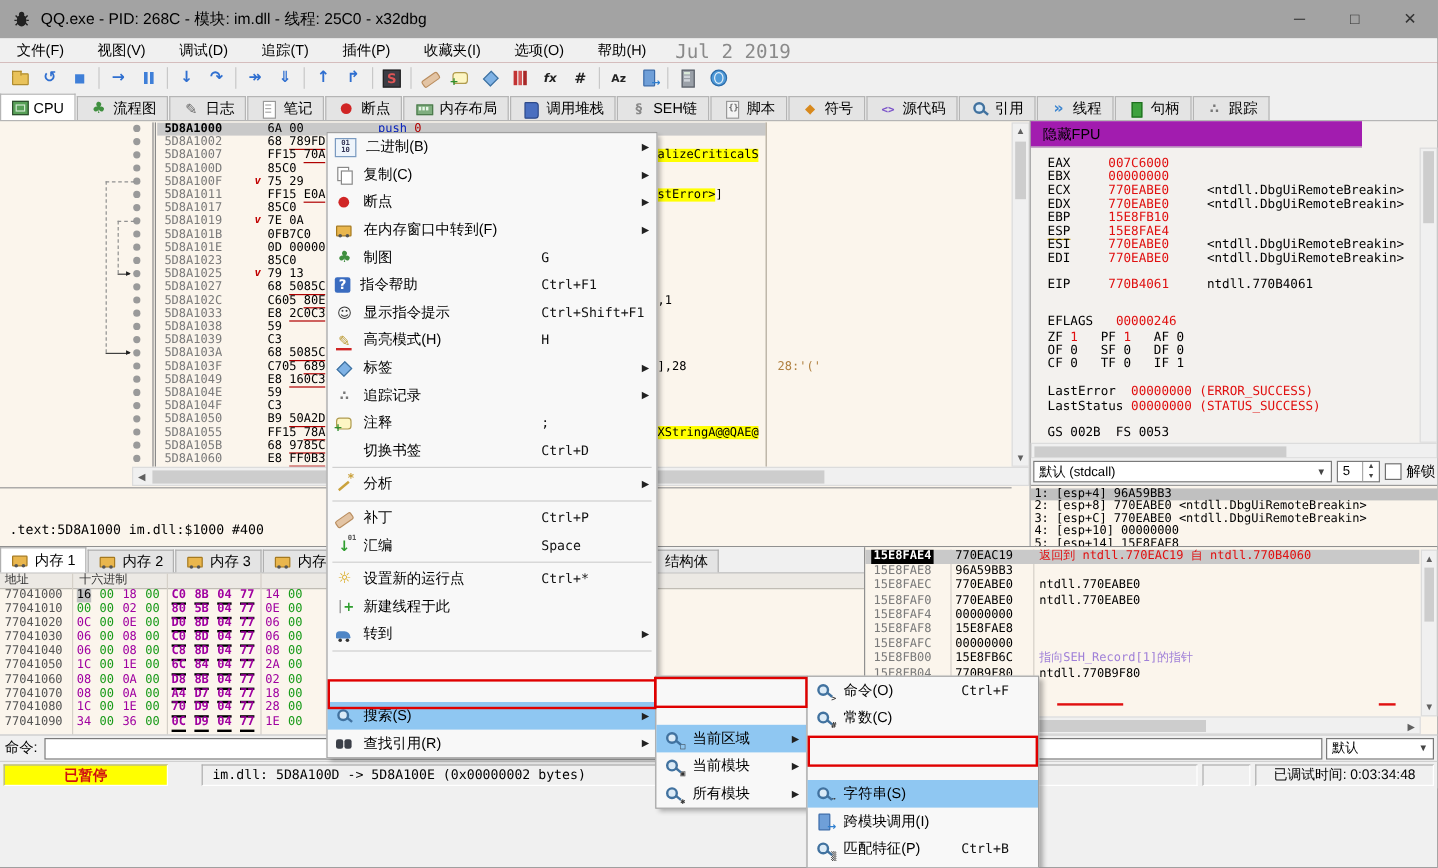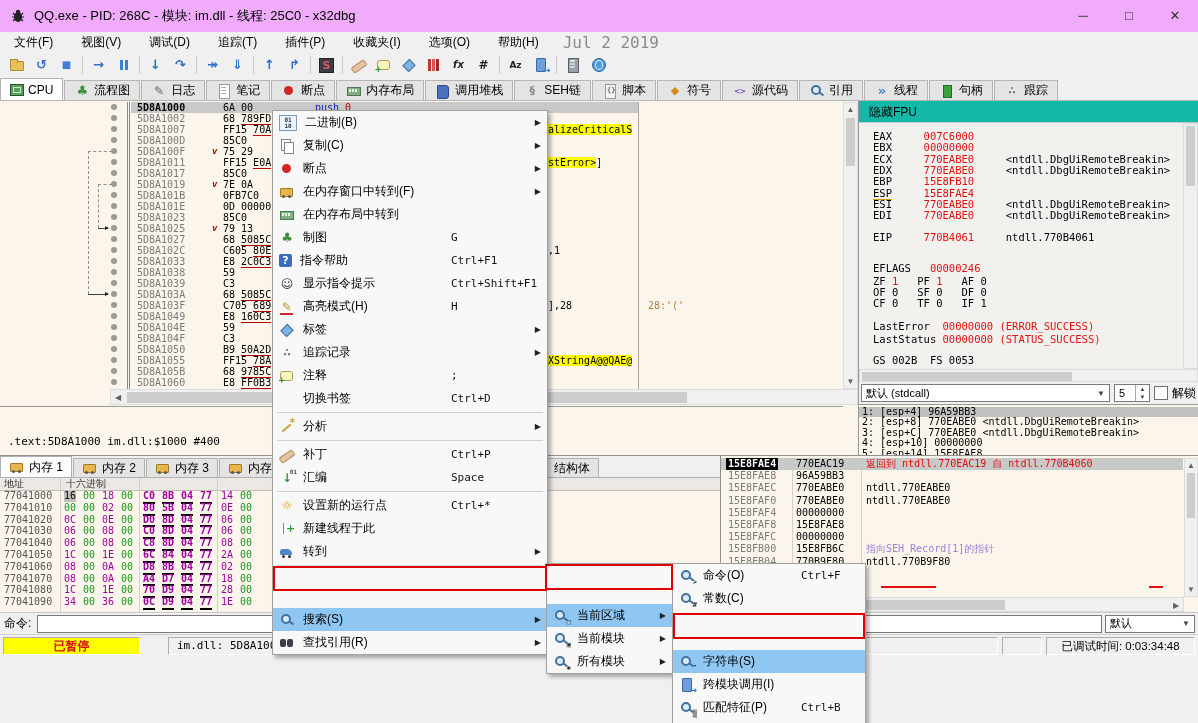--- a/index.html
+++ b/index.html
@@ -1,20 +1,20 @@
 <!DOCTYPE html>
 <html><head>
 <meta charset="utf-8">
 <style>
   html,body{margin:0;padding:0;background:#666;}
   #screen{position:relative;width:1198px;height:723px;background:#f0f0f0;overflow:hidden;
     font-family:"Liberation Sans","DejaVu Sans",sans-serif;font-size:12px;color:#000;}
 
   
-  #titlebar{position:absolute;left:0;top:0;width:1198px;height:32px;background:#f0abfc;display:flex;align-items:center;}
+  #titlebar{position:absolute;left:0;top:0;width:1198px;height:32px;background:#a3a3a3;display:flex;align-items:center;}
   #title-text{margin-left:8px;font-size:13px;}
   .winbtn{width:46px;height:32px;line-height:32px;text-align:center;font-size:13px;color:#333;}
   #menubar{position:absolute;left:0;top:32px;width:1198px;height:20px;background:#f0f0f0;display:flex;align-items:flex-end;border-bottom:1px solid #7f1d1d;}
   .mb-item{padding:0 14px;height:20px;line-height:20px;}
   #mb-date{color:#8a8a8a;font-family:"DejaVu Sans Mono",monospace;font-size:16px;padding-left:10px;}
   #toolbar{position:absolute;left:0;top:52px;width:1198px;height:26px;background:#f0f0f0;display:flex;align-items:center;padding-left:4px;box-sizing:border-box;}
   .tbtn{width:25px;height:22px;display:flex;align-items:center;justify-content:center;}
   .tsep{width:1px;height:18px;background:#c8c8c8;margin:0 3px;}
   #tabbar{position:absolute;left:0;top:78px;width:1198px;height:22px;background:#f0f0f0;display:flex;align-items:flex-end;border-bottom:1px solid #b5b5b5;}
   .tab{height:19px;display:flex;align-items:center;padding:0 9px;border:1px solid #b5b5b5;border-bottom:none;background:#e4e4e4;margin-right:1px;gap:4px;font-size:12px;}
@@ -123,21 +123,21 @@
   .ahead{position:absolute;color:#202020;font-size:8px;line-height:8px;}
   
   .sb{position:absolute;background:#f0f0f0;border:1px solid #dcdcdc;box-sizing:border-box;}
   .sb .thumb{position:absolute;background:#cdcdcd;}
   .sb .arr{position:absolute;color:#606060;font-size:8px;line-height:13px;width:100%;text-align:center;}
   #disasm-info{position:absolute;left:0;top:305px;width:843px;height:50px;border-top:1px solid #9a9a9a;background:#fbf5ec;}
   #disasm-info-text{position:absolute;left:8px;top:28px;font:11px/14px "DejaVu Sans Mono",monospace;}
 
   
   #regpanel{position:absolute;left:858px;top:100px;width:340px;height:355px;background:#f3f1ee;border-top:1px solid #b5b5b5;border-left:1px solid #9a9a9a;box-sizing:border-box;}
-  #fpu-bar{position:absolute;left:0;top:0;width:339px;height:22px;background:#14b8a6;border-bottom:1px solid #c8c8c8;line-height:22px;padding-left:10px;box-sizing:border-box;}
+  #fpu-bar{position:absolute;left:0;top:0;width:276px;height:22px;background:#a21caf;border-bottom:1px solid #c8c8c8;line-height:22px;padding-left:10px;box-sizing:border-box;}
   #reg-lines{position:absolute;left:0;top:22px;width:324px;height:246px;overflow:hidden;}
   .rline{position:absolute;left:14px;font:10.5px/12px "DejaVu Sans Mono",monospace;white-space:pre;}
   .rline .rv{color:#e01010;}
   .rline .rn-u{border-bottom:1px solid #c8a000;}
   #callconv{position:absolute;left:0;top:281px;width:339px;height:22px;background:#f0f0f0;display:flex;align-items:center;gap:4px;padding:0 2px;box-sizing:border-box;}
   .combo{height:18px;background:#fff;border:1px solid #7a7a7a;display:flex;align-items:center;font-size:11px;padding-left:4px;box-sizing:border-box;position:relative;}
   .combo .dd{margin-left:auto;width:16px;text-align:center;color:#444;font-size:8px;}
   #spinbox{width:36px;height:18px;background:#fff;border:1px solid #7a7a7a;box-sizing:border-box;position:relative;font-size:11px;line-height:16px;padding-left:4px;}
   #spinbox .updown{position:absolute;right:0;top:0;width:13px;height:16px;border-left:1px solid #aaa;font-size:6px;line-height:8px;text-align:center;color:#444;}
   .chk{width:12px;height:12px;background:#fff;border:1px solid #707070;display:inline-block;}
@@ -586,24 +586,20 @@
         <span class="icon i-reddot"></span>
         <span class="lbl">断点</span>
         <span class="arrow">▶</span>
       </div>
       <div class="menu-item">
         <span class="icon i-truck"></span>
         <span class="lbl">在内存窗口中转到(F)</span>
         <span class="arrow">▶</span>
       </div>
       <div class="menu-item">
-        <span class="icon i-ram"></span>
-        <span class="lbl">在内存布局中转到</span>
-      </div>
-      <div class="menu-item">
         <span class="icon i-tree"></span>
         <span class="lbl">制图</span>
         <span class="sct" style="left: 178px;">G</span>
       </div>
       <div class="menu-item">
         <span class="icon i-help"></span>
         <span class="lbl">指令帮助</span>
         <span class="sct" style="left: 178px;">Ctrl+F1</span>
       </div>
       <div class="menu-item">

